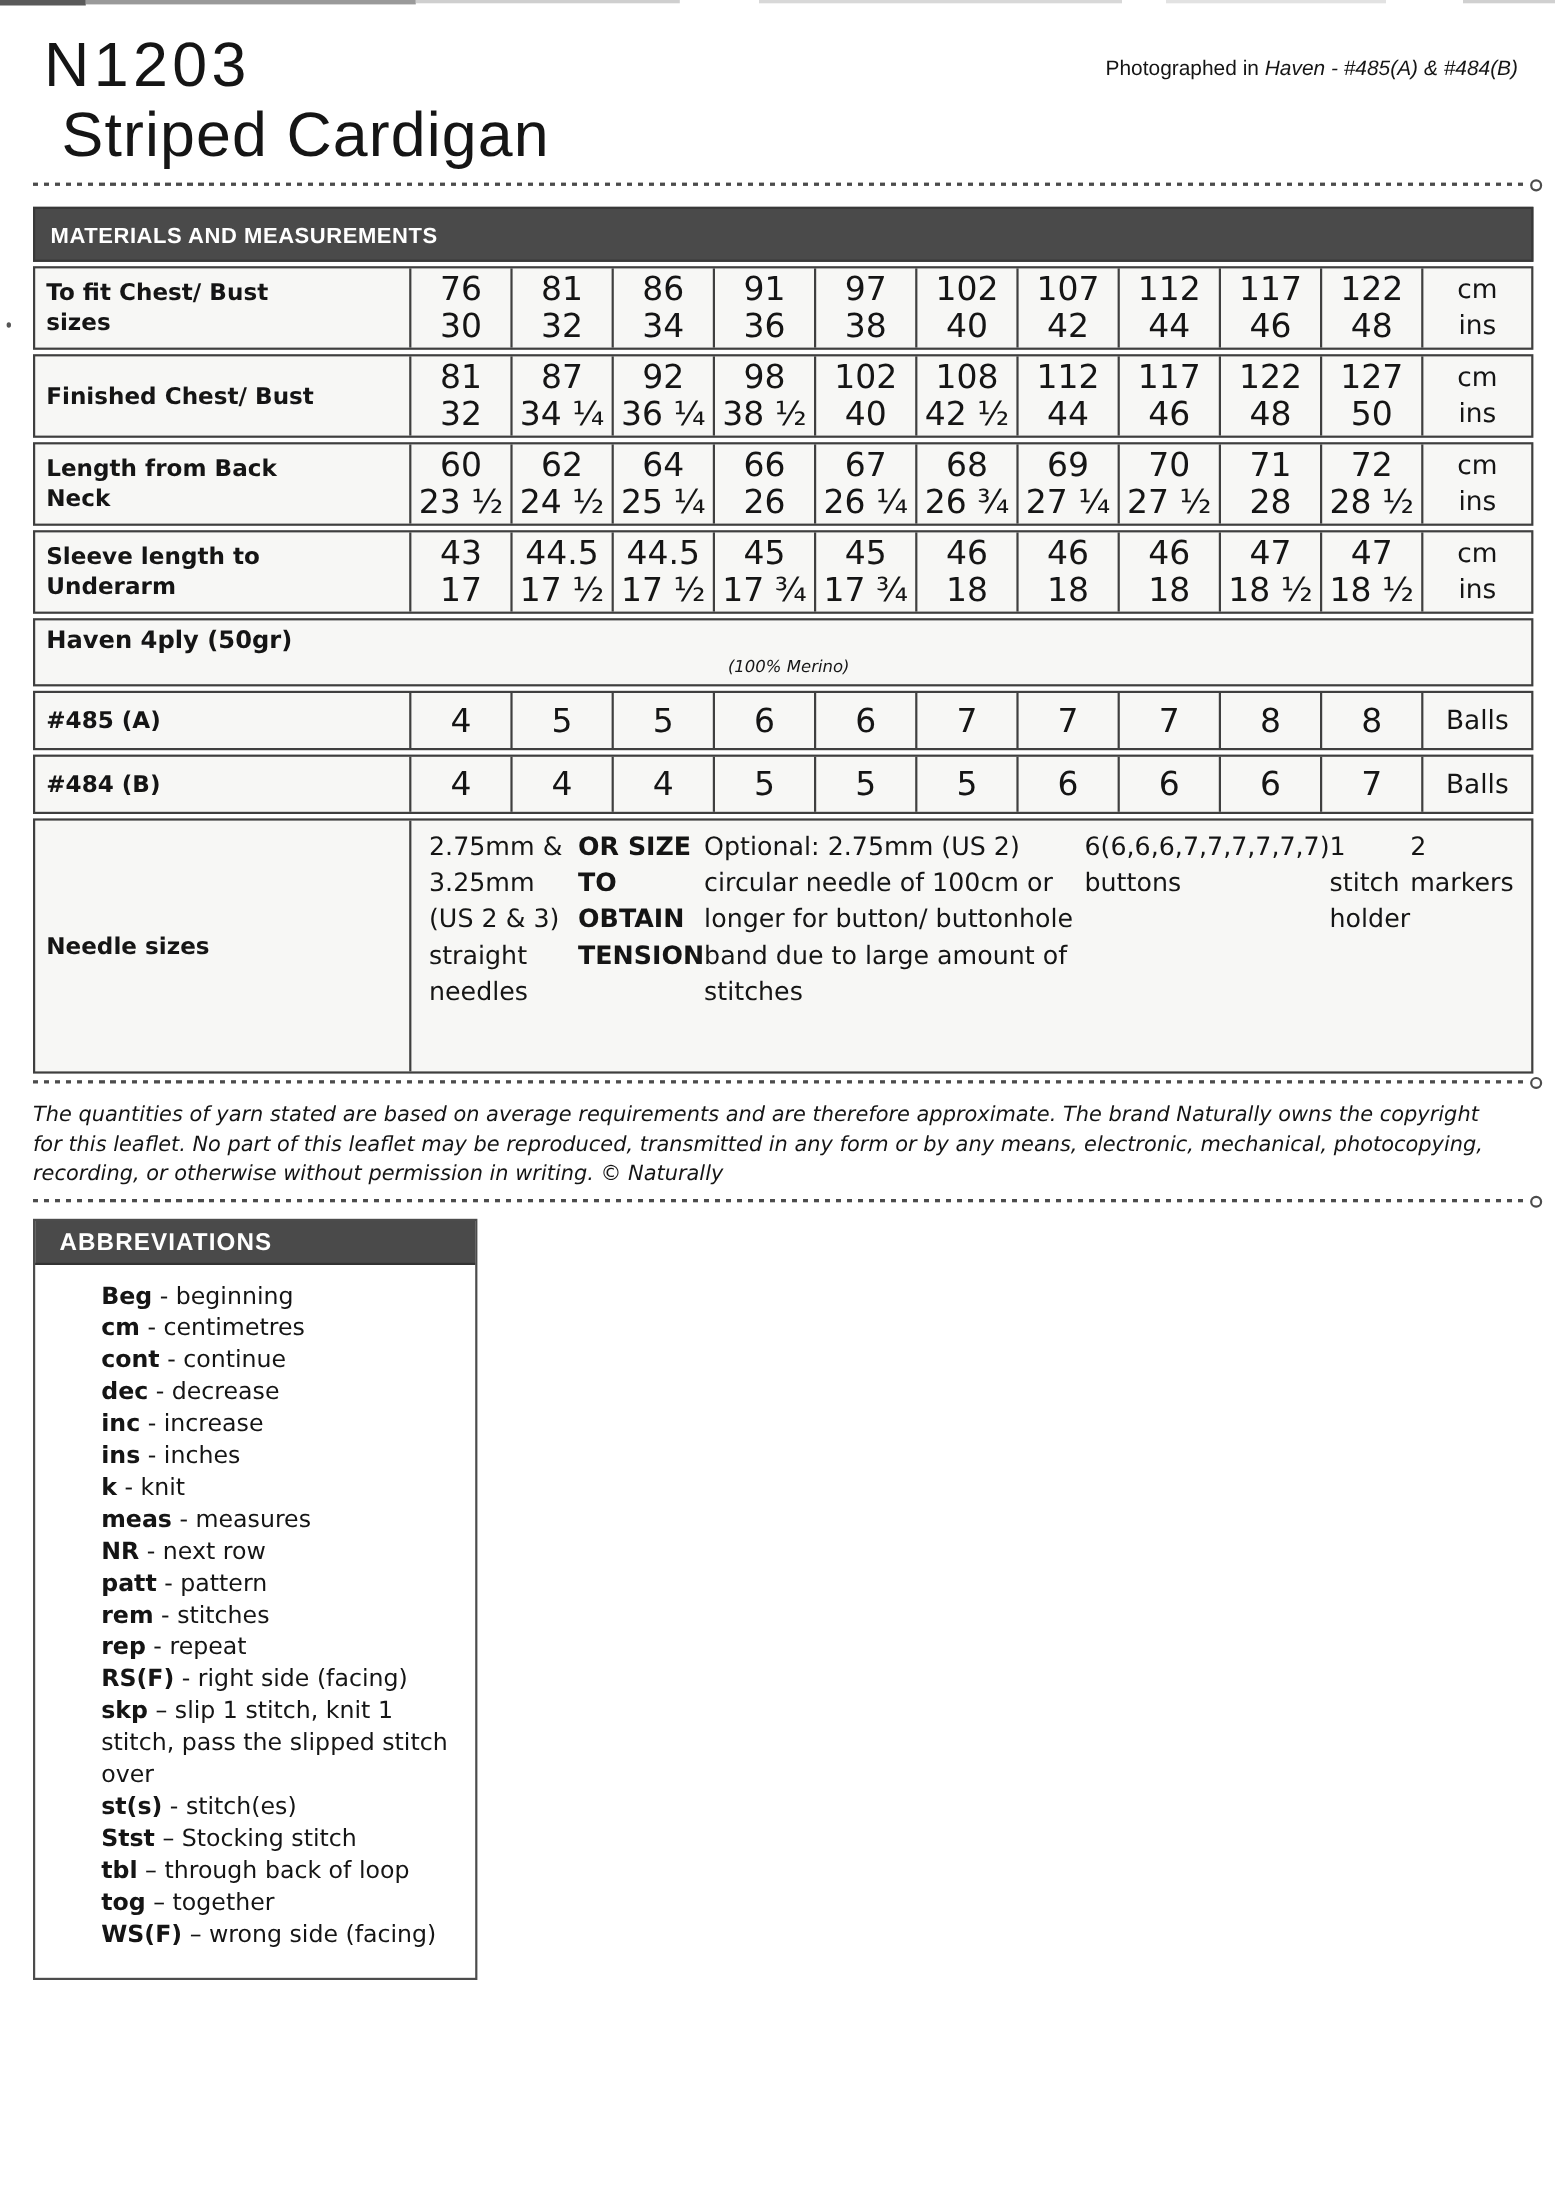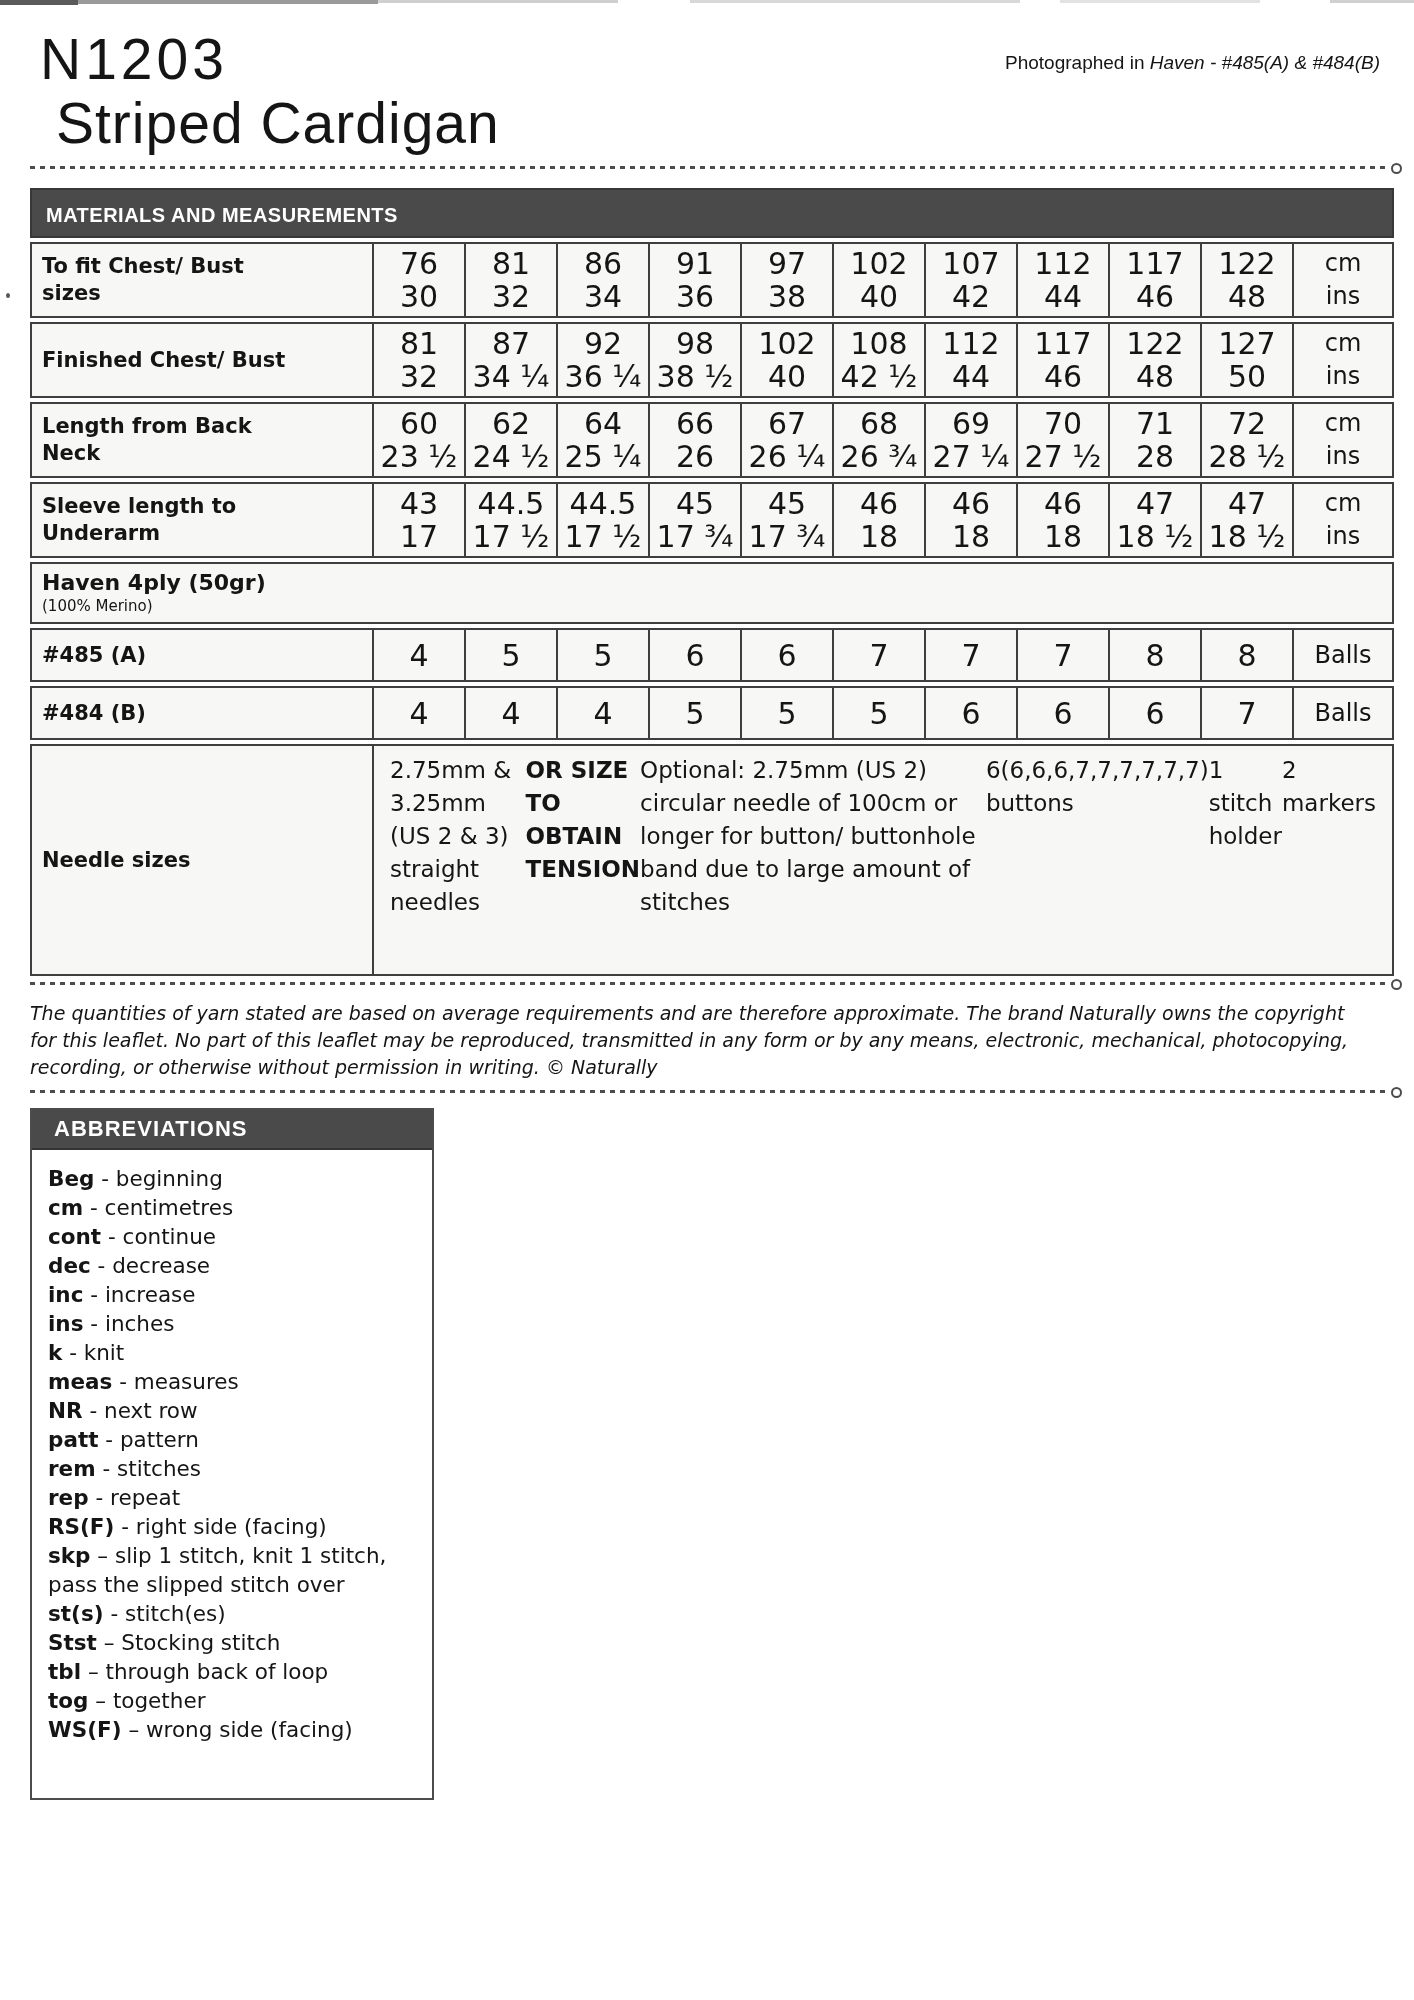--- a/index.html
+++ b/index.html
@@ -44,39 +44,39 @@
   .cell{border-left:2px solid #3f3f3f;display:flex;flex-direction:column;
     justify-content:center;align-items:center;text-align:center;box-sizing:border-box;}
   .label-cell{width:340px;border-left:none;align-items:flex-start;text-align:left;
     padding:4px 8px 4px 10px;font-weight:bold;font-size:21px;line-height:27px;}
   .num-cell{flex:1;font-size:30px;line-height:33px;}
   .unit-cell{width:100px;font-size:24px;line-height:33px;}
   .cells-host{display:contents;}
   .measure-row{height:76px;}
   .yarn-row{height:62px;display:block;padding:5px 0 0 10px;}
   .yarn-name{font-size:22px;font-weight:bold;line-height:28px;}
-  .yarn-sub{font-size:15px;line-height:19px;}
+  .yarn-sub{font-size:15px;font-style:italic;line-height:19px;text-align:center;}
   .ball-row{height:54px;}
   .needle-row{height:232px;}
   .needle-content{flex:1;border-left:2px solid #3f3f3f;display:flex;
     justify-content:center;align-items:flex-start;text-align:left;
     padding:8px 16px;font-size:23px;line-height:33px;}
   .bold-line{font-weight:bold;}
 
   
   .copyright{position:absolute;left:30px;top:1000px;width:1364px;
     font-style:italic;font-size:19px;line-height:27px;}
 
   
   .abbrev-box{position:absolute;left:30px;top:1108px;width:404px;height:692px;
     border:2px solid #4c4c4c;box-sizing:border-box;background:#fff;}
   .abbrev-header{height:38px;background:#4a4a4a;color:#fff;font-weight:bold;
     font-size:22px;line-height:38px;padding-left:22px;letter-spacing:1px;
     font-family:"Liberation Sans",sans-serif;border-bottom:2px solid #333;}
-  .abbrev-list{padding:14px 10px 10px 16px;font-size:21.5px;line-height:29px;}
+  .abbrev-list{padding:14px 10px 10px 16px;font-size:21.5px;line-height:29px;margin-left:44px;}
   .abbrev-line b{font-weight:bold;}
 </style>
 </head>
 <body>
 
 <div class="scan-strip s1"></div>
 <div class="scan-strip s2"></div>
 <div class="scan-strip s3"></div>
 <div class="scan-strip s4"></div>
 <div class="scan-strip s5"></div>

